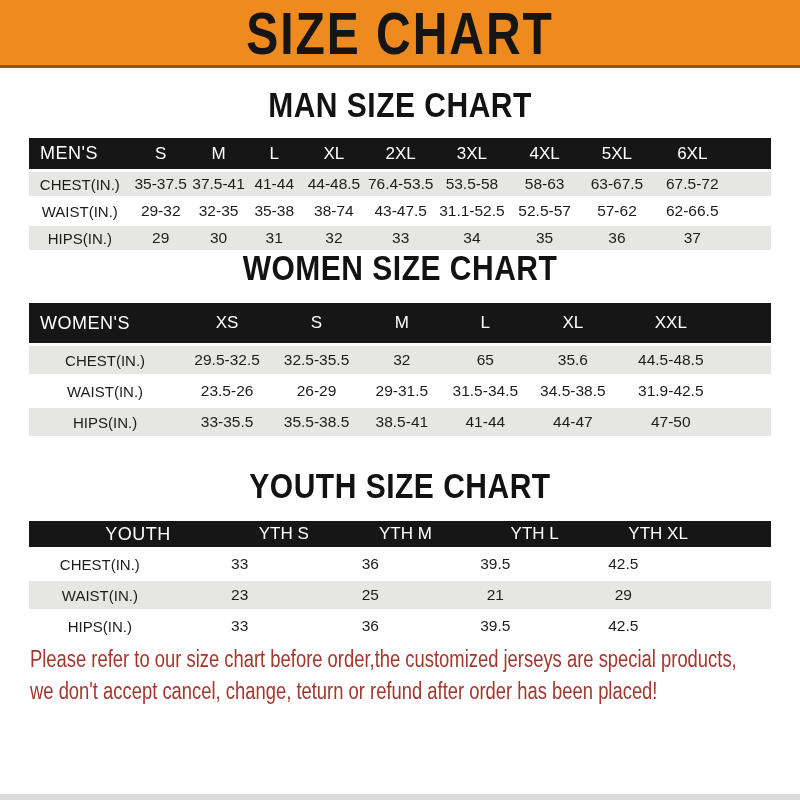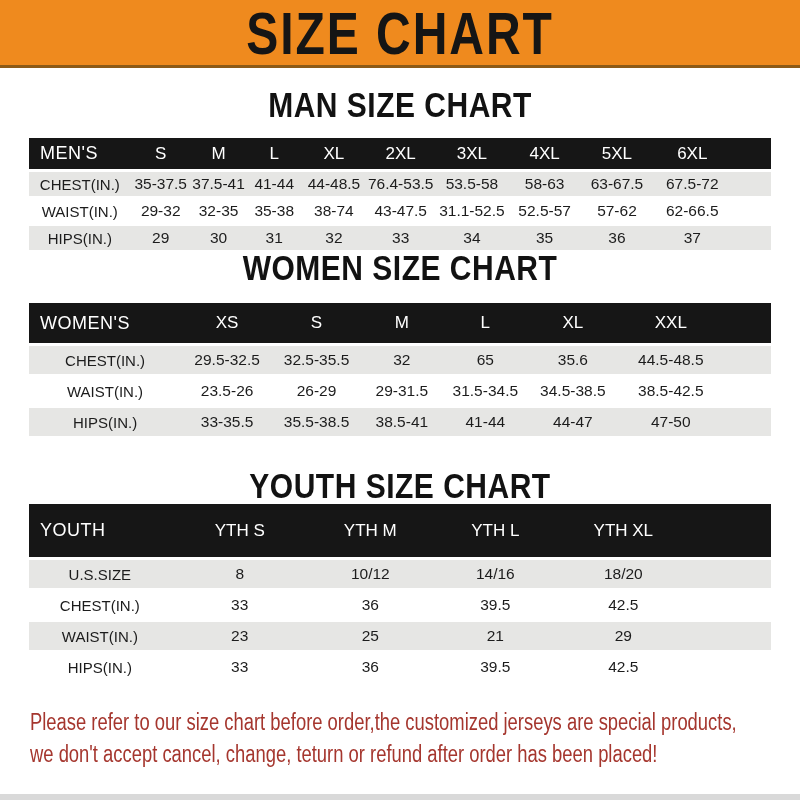--- a/index.html
+++ b/index.html
@@ -34,21 +34,21 @@
     line-height: 1;
   }
   .section-heading .stretch {
     display: inline-block;
     transform: scale(1, 1.18);
     letter-spacing: 0.5px;
     white-space: nowrap;
   }
   .heading-men   { margin-top: 22px; margin-bottom: 15px; }
   .heading-women { margin-bottom: 17px; }
-  .heading-youth { margin-top: 32px; }
+  .heading-youth { margin-top: 32px; margin-bottom: 17px; }
   
   table.size-table {
     width: 742px;
     margin: 0 auto;
     border-collapse: separate;
     border-spacing: 0 3px;
     table-layout: fixed;
   }
   table.size-table th {
     background: var(--bar-bg, #161616);
@@ -72,25 +72,25 @@
     white-space: nowrap;
   }
   td.row-label { font-size: 15px; }
   tr.row-gray td { background: var(--row-alt, #E6E6E4); }
   tr.row-white td { background: #ffffff; }
   
   .table-men th   { height: 31px; }
   .table-men td   { height: 24px; }
   .table-women th { height: 40px; }
   .table-women td { height: 28px; }
-  .table-youth th { height: 53px; }
+  .table-youth th { height: 26px; text-align: right; }
   .table-youth td { height: 28px; }
   
   .footer-note {
-    margin: 22px 0 0 30px;
+    margin: 0 0 0 30px;
     color: var(--footer-color, #A5362E);
     font-size: 23px;
     line-height: 32px;
     font-weight: bold;
   }
   .footer-note .line {
     display: block;
     transform: scaleX(0.80);
     transform-origin: 0 50%;
     white-space: nowrap;
@@ -222,21 +222,21 @@
         <td>44.5-48.5</td>
         <td></td>
       </tr>
       <tr class="row-white">
         <td class="row-label">WAIST(IN.)</td>
         <td>23.5-26</td>
         <td>26-29</td>
         <td>29-31.5</td>
         <td>31.5-34.5</td>
         <td>34.5-38.5</td>
-        <td>38.5-42.5</td>
+        <td>31.9-42.5</td>
         <td></td>
       </tr>
       <tr class="row-gray">
         <td class="row-label">HIPS(IN.)</td>
         <td>33-35.5</td>
         <td>35.5-38.5</td>
         <td>38.5-41</td>
         <td>41-44</td>
         <td>44-47</td>
         <td>47-50</td>
@@ -261,28 +261,20 @@
       <tr>
         <th class="header-label">YOUTH</th>
         <th class="col-head">YTH S</th>
         <th class="col-head">YTH M</th>
         <th class="col-head">YTH L</th>
         <th class="col-head">YTH XL</th>
         <th class="col-head"></th>
       </tr>
     </thead>
     <tbody>
-      <tr class="row-gray">
-        <td class="row-label">U.S.SIZE</td>
-        <td>8</td>
-        <td>10/12</td>
-        <td>14/16</td>
-        <td>18/20</td>
-        <td></td>
-      </tr>
       <tr class="row-white">
         <td class="row-label">CHEST(IN.)</td>
         <td>33</td>
         <td>36</td>
         <td>39.5</td>
         <td>42.5</td>
         <td></td>
       </tr>
       <tr class="row-gray">
         <td class="row-label">WAIST(IN.)</td>

